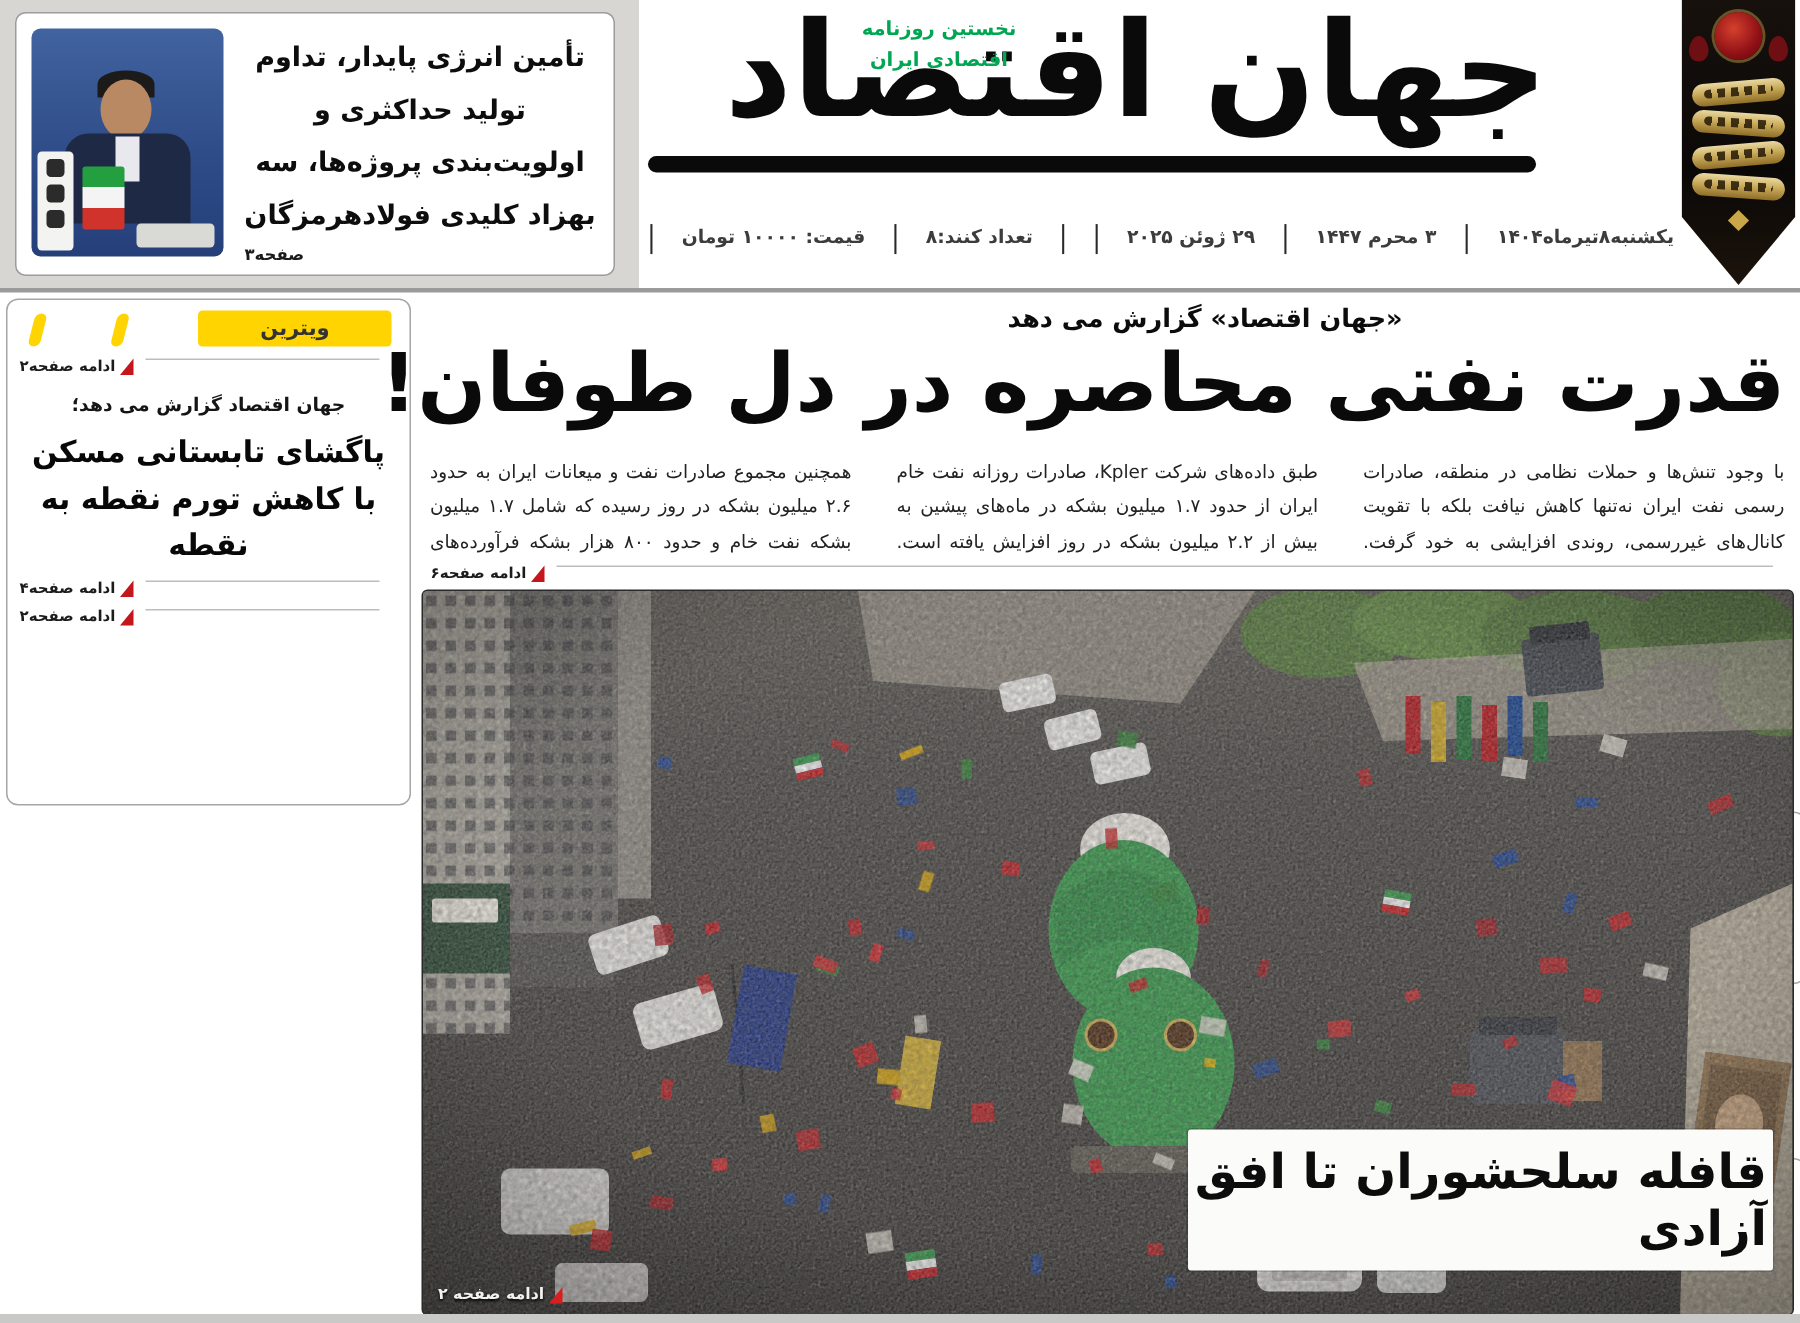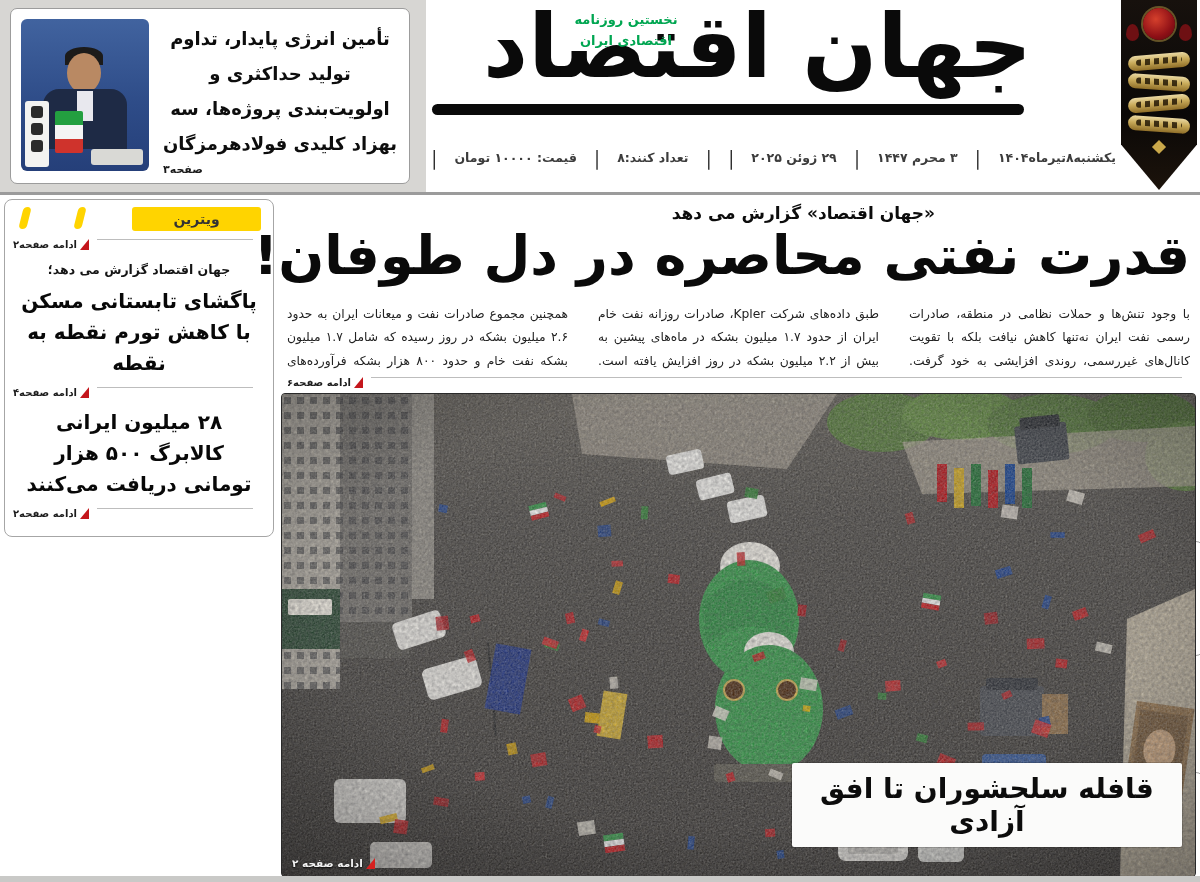--- a/index.html
+++ b/index.html
@@ -45,21 +45,21 @@
   .strip{height:15px;margin:6px 7px 0 7px;border-radius:8px;position:relative;
          background:linear-gradient(180deg,#ead9a4,#c9ab5a 45%,#8f6e28);}
   .strip:nth-child(odd){transform:rotate(-5deg);} .strip:nth-child(even){transform:rotate(4deg);}
   .strip::after{content:"";position:absolute;left:8px;right:8px;top:4px;height:6px;border-radius:3px;opacity:.85;
          background:repeating-linear-gradient(90deg,#241805 0 5px,rgba(36,24,5,0) 5px 9px);}
   .pennant .orn{position:absolute;bottom:38px;left:50%;width:10px;height:10px;background:#caa84a;
                 transform:translateX(-50%) rotate(45deg);}
   .top-rule{position:absolute;left:0;right:0;top:192px;height:3px;background:#9b9b9b;}
   
   .sbox{position:absolute;left:4px;width:268px;background:#fff;border:1px solid #a6a6a6;border-radius:8px;}
-  .yellow-head{display:flex;direction:rtl;align-items:flex-start;padding:7px 12px 0 12px;gap:44px;}
+  .yellow-head{display:flex;direction:rtl;align-items:flex-end;padding:7px 12px 0 12px;gap:44px;}
   .yh-bar{width:152px;height:24px;background:#ffd400;border-radius:3px;text-align:center;
           font-size:14px;font-weight:bold;color:#333;line-height:24px;}
   .yh-quote{width:9px;height:22px;background:#ffd400;border-radius:10px;margin-left:4px;transform:skewX(-14deg);}
   .yh-quote:first-of-type{margin-left:3px;margin-right:5px;}
   .narrow .yh-bar{width:112px;}
   .narrow{padding-left:8px;padding-right:104px;}
   .v-item{padding:0 12px;text-align:center;}
   .v-kicker{font-size:12.5px;font-weight:bold;margin-top:12px;color:#151515;}
   .v-sub{font-size:12px;font-weight:bold;margin-top:9px;color:#1b1b1b;}
   .v-head{font-size:20px;font-weight:bold;margin-top:9px;line-height:1.55;color:#080808;}
@@ -86,21 +86,21 @@
   .main-headline{position:absolute;top:222px;right:10px;left:300px;text-align:right;
                  font-size:54px;font-weight:bold;letter-spacing:-1px;line-height:1.25;color:#0a0a0a;white-space:nowrap;}
   .body-cols{position:absolute;top:303px;right:10px;left:287px;height:74px;overflow:hidden;
              column-count:3;column-gap:30px;font-size:12.3px;line-height:1.9;text-align:justify;color:#222;}
   .lead-cont{position:absolute;top:377px;right:10px;left:287px;margin:0;}
   
   .photo{position:absolute;left:281px;top:393px;width:913px;height:482px;border:1px solid #2a2a2a;
          border-radius:4px;overflow:hidden;background:#413e39;}
   .photo svg{display:block;width:100%;height:100%;}
   .photo-caption{position:absolute;right:13px;bottom:29px;width:382px;padding:9px 4px;background:#fbfbfa;
-                 text-align:center;font-size:28px;font-weight:bold;color:#0c0c0c;border-radius:2px;
+                 font-size:32px;font-weight:bold;color:#0c0c0c;border-radius:2px;
                  box-shadow:0 0 0 1px rgba(0,0,0,.15);}
   .photo-cont{position:absolute;left:10px;bottom:7px;display:flex;direction:rtl;align-items:center;
               color:#f2f2f2;font-size:10.5px;font-weight:bold;text-shadow:0 1px 2px #000;}
   .photo-cont .flag-ico{border-bottom-color:#d6201f;}
   .bottom-strip{position:absolute;left:0;right:0;bottom:0;height:6px;background:#c9c9c7;}
 </style>
 </head>
 <body>
 
 <div class="page">
@@ -173,23 +173,20 @@
       <span>ادامه صفحه۲</span>
     </div>
     <div class="v-item">
       <div class="v-kicker">جهان اقتصاد گزارش می دهد؛</div>
       <div class="v-head">پاگشای تابستانی مسکن با کاهش تورم نقطه به نقطه</div>
     </div>
     <div class="cont">
       <span class="line"></span>
         <span class="flag-ico"></span>
       <span>ادامه صفحه۴</span>
-    </div>
-    <div class="v-item">
-      <div class="v-head">۲۸ میلیون ایرانی کالابرگ ۵۰۰ هزار تومانی دریافت می‌کنند</div>
     </div>
     <div class="cont">
       <span class="line"></span>
         <span class="flag-ico"></span>
       <span>ادامه صفحه۲</span>
     </div>
   </div>
 
   <div class="sbox pbox" style="top:541px;height:113px;">
     <div class="p-photo hijab" style="height:100px;background:#cdc6bb;">

